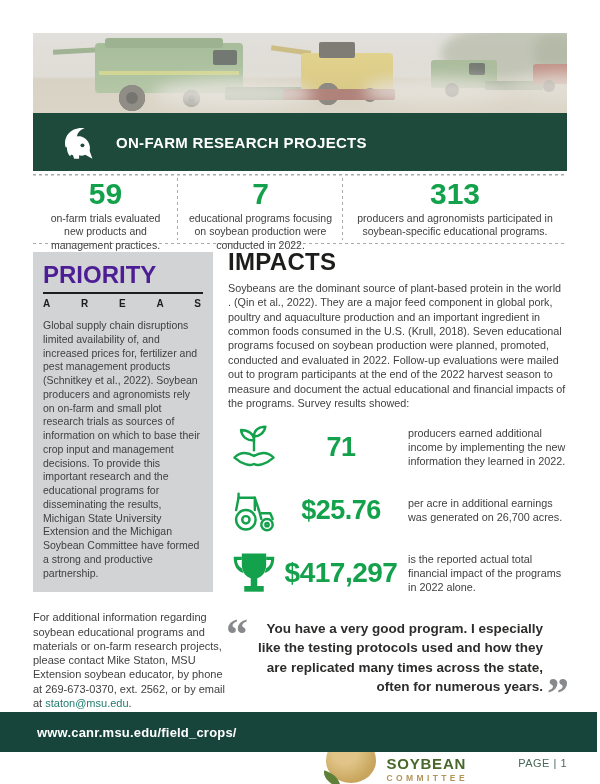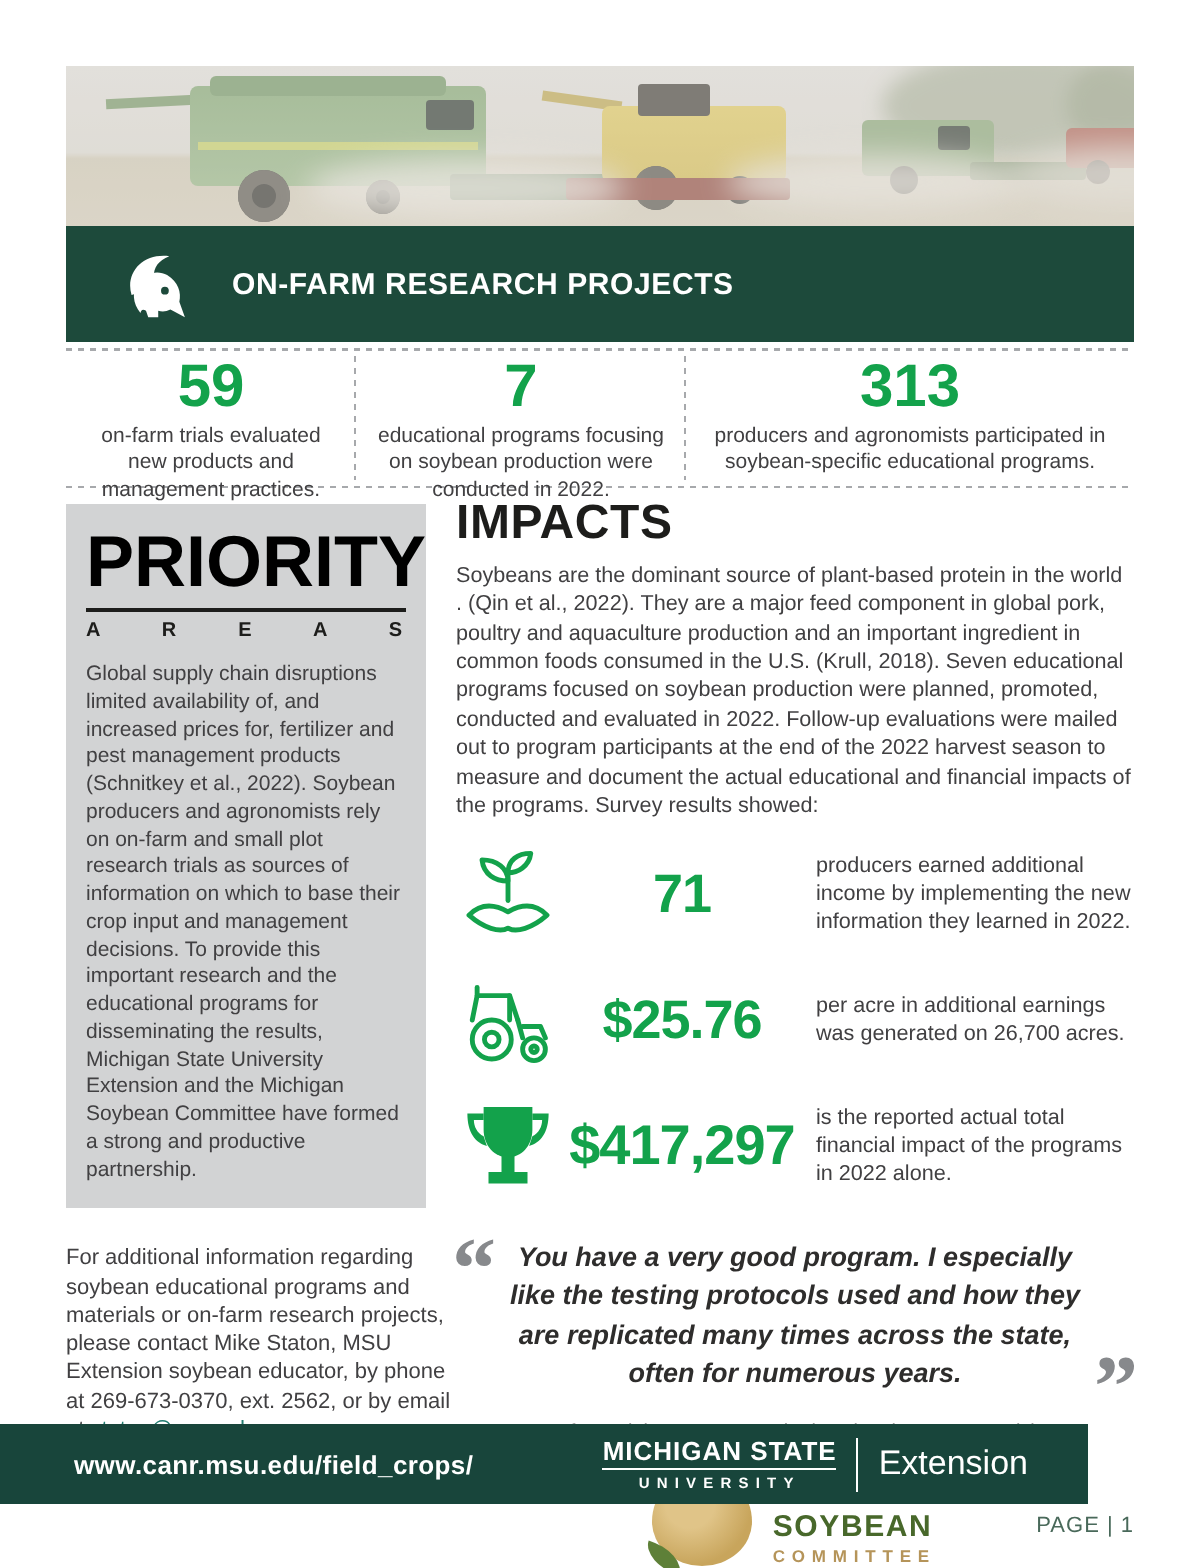--- a/index.html
+++ b/index.html
@@ -52,21 +52,21 @@
   .stat.c1{width:145px;}
   .stat.c2{width:165px;}
   .stat.c3{width:224px;}
   .stat.c1,.stat.c2{background:repeating-linear-gradient(180deg,#a7a9ac 0 3px,transparent 3px 6px) right 4px/1.5px calc(100% - 8px) no-repeat;}
   .stat-value{font-size:30px;font-weight:bold;color:#13a24b;line-height:32px;}
   .stat-label{font-size:10.5px;line-height:1.28;color:#414042;margin-top:2px;padding:0 8px;}
 
   
   .left-col{position:absolute;left:33px;top:252px;width:190px;}
   .gray-box{box-sizing:border-box;width:180px;min-height:280px;background:#d2d3d4;padding:11px 10px 12px 10px;}
-  .priority-title{font-size:36px;font-weight:900;color:#000000;letter-spacing:0;line-height:1;font-family:"Liberation Sans",sans-serif;}
+  .priority-title{font-size:24px;font-weight:900;color:#4c1d95;letter-spacing:0;line-height:1;font-family:"Liberation Sans",sans-serif;}
   .priority-rule{border:none;border-top:2px solid #1d1d1b;margin:5px 0 4px 0;}
   .priority-sub{font-size:10px;font-weight:bold;color:#1d1d1b;text-align:justify;text-align-last:justify;letter-spacing:2px;}
   .priority-body{margin-top:10px;font-size:10.5px;line-height:1.31;color:#414042;}
   .contact{margin-top:18px;width:196px;font-size:11px;line-height:1.3;color:#414042;}
   .contact a{color:#217c70;text-decoration:none;}
 
   
   .right-col{position:absolute;left:228px;top:250px;width:339px;}
   .impacts-title{font-size:24px;font-weight:900;color:#1d1d1b;line-height:1;letter-spacing:.3px;}
   .impacts-intro{margin-top:7px;font-size:10.8px;line-height:1.33;color:#414042;}
@@ -74,37 +74,37 @@
   .impact-icon{width:52px;height:52px;flex:none;}
   .impact-icon svg{width:100%;height:100%;}
   .impact-value{width:122px;flex:none;text-align:center;font-weight:bold;color:#13a24b;letter-spacing:-.5px;}
   .v1{font-size:27px;} .v2{font-size:27px;} .v3{font-size:28px;}
   .impact-text{flex:1;font-size:10.8px;line-height:1.3;color:#414042;padding-left:6px;}
 
   .quote{position:relative;margin-top:18px;padding:2px 24px 0 24px;}
   .qmark{position:absolute;font-family:"Liberation Serif",serif;font-weight:bold;font-size:44px;color:#87898c;line-height:1;}
   .qopen{left:-2px;top:-4px;}
   .qclose{right:-2px;bottom:-20px;}
-  .quote-text{font-size:13.5px;font-weight:bold;font-style:italic;text-align:center;line-height:1.42;color:#2e2d2c;}
+  .quote-text{font-size:13.5px;font-weight:bold;text-align:right;line-height:1.42;color:#2e2d2c;}
   .attribution{margin-top:15px;text-align:center;font-size:10px;font-style:italic;color:#414042;}
   .attribution .bullet{font-style:normal;margin-right:5px;}
 
   
   .msc-logo{margin-top:13px;display:flex;justify-content:center;align-items:flex-end;}
   .bean{position:relative;width:50px;height:48px;flex:none;border-radius:50% 50% 50% 50%/54% 54% 46% 46%;
         background:radial-gradient(circle at 38% 35%,#e0c488 0 28%,#c8a55c 70%);}
   .bean::after{content:"";position:absolute;left:-4px;bottom:-2px;width:20px;height:12px;background:#5e8038;
         border-radius:0 100% 0 100%;transform:rotate(18deg);}
   .msc-text{margin-left:10px;line-height:1;}
   .msc-l1{font-size:15px;font-weight:800;color:#4f3a2c;letter-spacing:.8px;}
   .msc-l2{font-size:15px;font-weight:800;color:#48682b;letter-spacing:.8px;margin-top:2px;}
   .msc-l3{font-size:8.5px;font-weight:bold;color:#b59459;letter-spacing:3.4px;margin-top:3px;}
 
   
-  .footer-bar{position:absolute;left:0;top:712px;width:544px;height:40px;background:#18453B;
+  .footer-bar{position:absolute;left:0;top:712px;width:597px;height:40px;background:#18453B;
               display:flex;align-items:center;color:#fff;}
   .footer-url{margin-left:37px;font-size:13px;font-weight:bold;letter-spacing:.2px;}
   .footer-right{margin-left:auto;margin-right:30px;display:flex;align-items:center;}
   .msu-wordmark{text-align:center;}
   .msu-l1{font-size:13px;font-weight:bold;letter-spacing:.5px;border-bottom:1px solid #fff;padding-bottom:1px;}
   .msu-l2{font-size:7.5px;font-weight:bold;letter-spacing:3.6px;margin-top:2px;}
   .footer-div{width:1px;height:27px;background:#fff;margin:0 10px;}
   .footer-ext{font-size:17px;font-weight:400;}
   .page-num{position:absolute;right:33px;top:757px;font-size:11px;color:#49695a;letter-spacing:.5px;}
 </style>
@@ -243,24 +243,16 @@
       <div class="msc-text">
         <div class="msc-l1">MICHIGAN</div>
         <div class="msc-l2">SOYBEAN</div>
         <div class="msc-l3">COMMITTEE</div>
       </div>
     </div>
   </div>
 
   <div class="footer-bar">
     <a href="#" class="footer-url" style="color:#fff;text-decoration:none;">www.canr.msu.edu/field_crops/</a>
-    <div class="footer-right">
-      <div class="msu-wordmark">
-        <div class="msu-l1">MICHIGAN STATE</div>
-        <div class="msu-l2">UNIVERSITY</div>
-      </div>
-      <div class="footer-div"></div>
-      <div class="footer-ext">Extension</div>
-    </div>
   </div>
   <div class="page-num">PAGE | 1</div>
 
 </div>
 
 </body></html>

